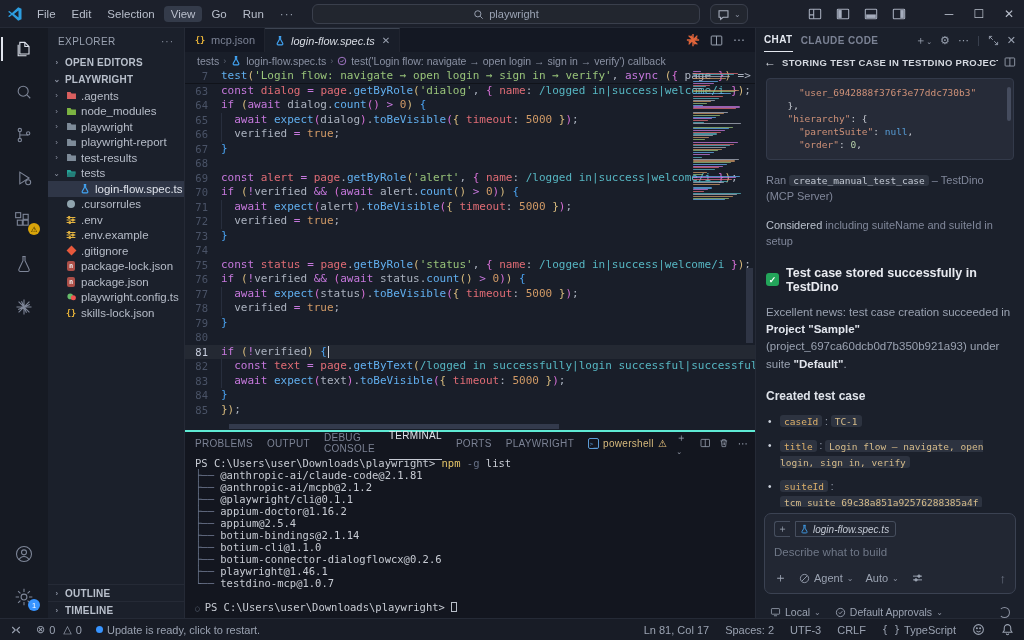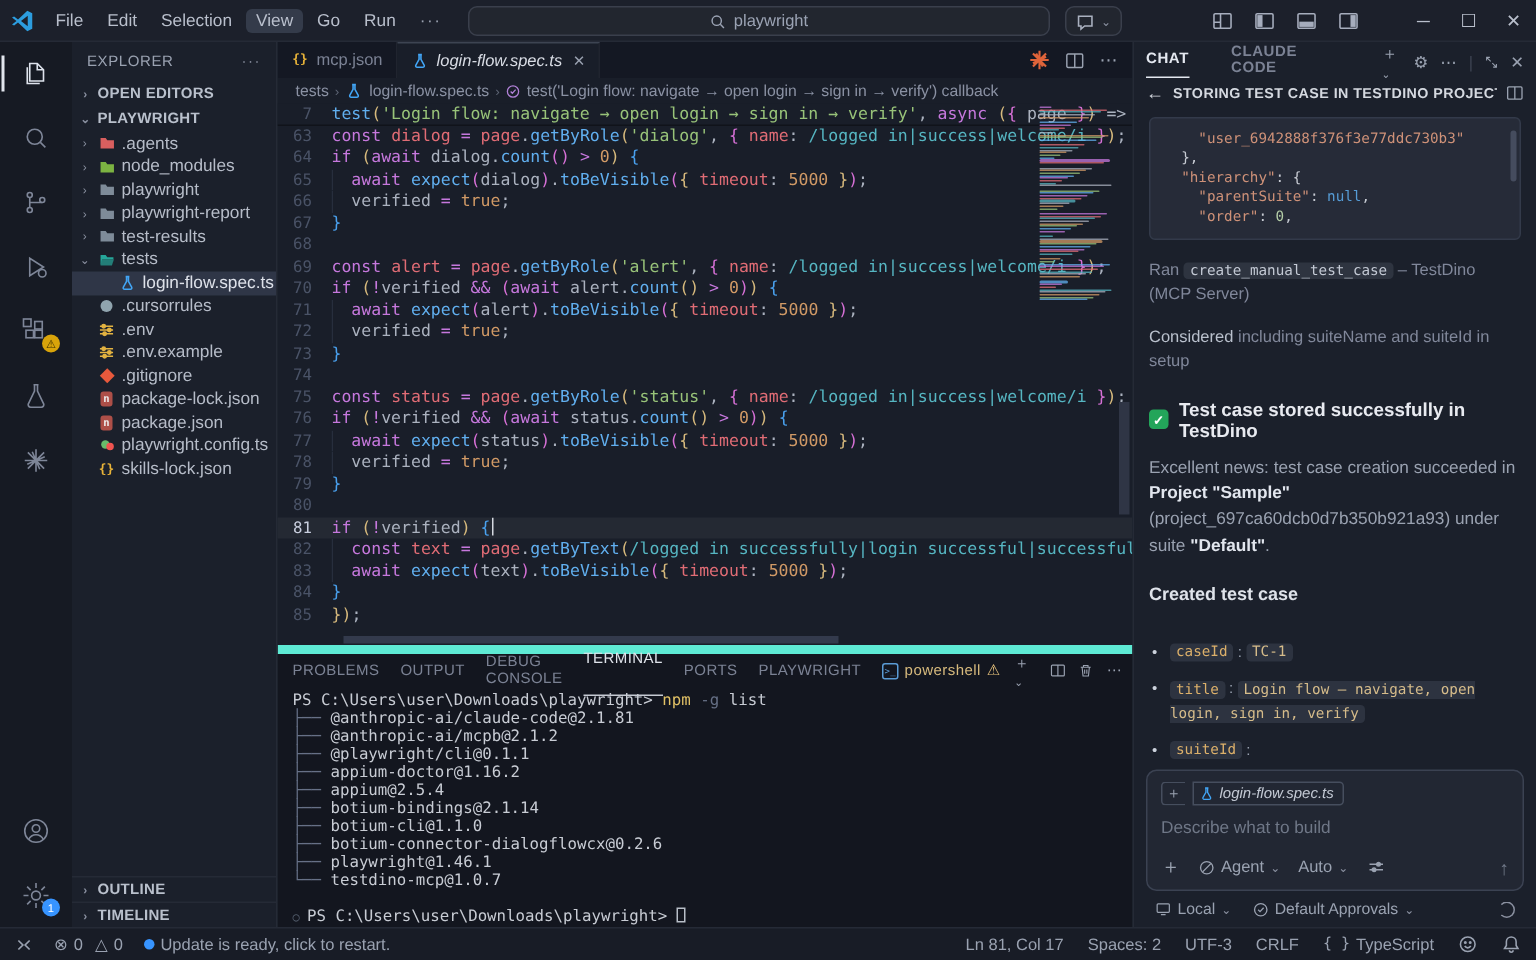--- a/index.html
+++ b/index.html
@@ -80,38 +80,38 @@
   .tk-p{color:#e06c75} .tk-pl{color:#abb2bf} .tk-r{color:#56b6c2} .tk-d{color:#e06c75}
   .tk-bg{color:#d7ba7d} .tk-bp{color:#d670d6} .tk-bb{color:#4aa2f0}
   .tk-g{display:inline-block; width:2ch; border-left:1px solid #272e3d; }
   .cursor-caret { display:inline-block; width:1.5px; height:12px; background:#d4d8e0; vertical-align:middle; margin-left:1px; }
   .minimap { position:absolute; right:14px; top:0; width:52px; height:140px; padding:2px 4px; }
   .minimap div { height:1.1px; margin-bottom:.6px; border-radius:1px; opacity:.75; }
   .vscroll { position:absolute; right:2px; top:55%; width:7px; height:21%; background:#2f3545; }
   .hscroll { position:absolute; left:44px; bottom:1px; width:330px; height:5px; background:#333a4c; }
 
   
-  .panel { height:188px; background:#13161f; border-top:6px solid #5eead4; display:flex; flex-direction:column; }
+  .panel { height:188px; background:#13161f; border-top:2px solid #5eead4; display:flex; flex-direction:column; }
   .paneltabs { height:22px; display:flex; align-items:center; padding:0 10px; gap:14px; font-size:10px;
     letter-spacing:.3px; color:#7b8294; }
   .ptab.active { color:#dfe3ea; border-bottom:1px solid #c6cad3; padding-bottom:18px; margin-bottom:-4px; }
   .panel-right { margin-left:auto; display:flex; align-items:center; gap:9px; color:#9aa2b1; }
   .ps-chip { display:flex; align-items:center; gap:4px; font-size:10px; color:#d7ba7d; }
   .ps-box { width:11px; height:11px; border:1px solid #5b9bd5; border-radius:2px; color:#5b9bd5;
     font-size:6px; display:flex; align-items:center; justify-content:center; font-family:"DejaVu Sans Mono",monospace;}
   .warn-glyph { color:#e5c07b; font-size:10px; }
   .panel-sep { color:#3d4452; }
   .termbody { flex:1; padding:3px 0 0 10px; font-family:"DejaVu Sans Mono", monospace; font-size:10.5px; overflow:hidden; }
   .tline { height:12px; line-height:12px; white-space:pre; }
   .t-pl{color:#c8ccd4} .t-dim{color:#667086} .t-y{color:#e2c266} .t-dec{color:#566070;font-size:8px;}
   .term-cursor { display:inline-block; width:6px; height:10px; border:1px solid #b8bec8; vertical-align:-1px; }
 
   
   .chat { width:269px; background:#1b202b; border-left:1px solid #252a36; display:flex; flex-direction:column; position:relative; }
-  .chathead { height:24px; display:flex; align-items:flex-start; padding:0 8px; gap:28px; }
+  .chathead { height:24px; display:flex; align-items:center; padding:0 8px; gap:8px; }
   .chat-tab { font-size:10px; font-weight:bold; letter-spacing:.4px; color:#7b8294; height:100%; display:flex; align-items:center; }
   .chat-tab.active { color:#e4e8f0; border-bottom:1px solid #e4e8f0; }
   .chathead-icons { margin-left:auto; display:flex; gap:8px; align-items:center; color:#9aa2b1; font-size:11px; }
   .chatsub { height:20px; display:flex; align-items:center; gap:6px; padding:0 8px; color:#d5d9e0; }
   .chatsub .title { font-size:9.5px; font-weight:bold; letter-spacing:.3px; white-space:nowrap; overflow:hidden; }
   .chatsub .colicon { margin-left:auto; color:#9aa2b1; }
   .chatscroll { flex:1; overflow:hidden; padding:6px 10px 0 10px; }
   .codeblock { position:relative; background:#262b38; border:1px solid #333a4a; border-radius:4px;
     padding:7px 9px; font-family:"DejaVu Sans Mono",monospace; font-size:9.5px; line-height:13px;
     height:82px; overflow:hidden; white-space:pre; }
@@ -120,40 +120,40 @@
   .msg { font-size:11px; color:#80879a; margin-top:13px; line-height:1.45; }
   .msg .hl { color:#b9c0cc; }
   .msg .code-chip { background:#2e3440; border-radius:3px; padding:0 4px; font-family:"DejaVu Sans Mono",monospace;
     font-size:9.5px; color:#c3c9d4; }
   .success-head { display:flex; align-items:center; gap:7px; margin-top:16px; font-size:12.5px; font-weight:bold; color:#e8eaf0; }
   .checkbox-ic { width:13px; height:13px; background:#23a55a; border-radius:3px; color:#fff; font-size:9px;
     display:flex; align-items:center; justify-content:center; flex:0 0 auto; }
   .para { font-size:11.5px; color:#9aa2b1; margin-top:10px; line-height:1.5; }
   .para b { color:#e2e6ee; }
   .created-head { font-size:12px; font-weight:bold; color:#dfe3ea; margin-top:16px; }
-  .bullets { list-style:none; margin-top:25px; }
+  .bullets { list-style:none; margin-top:11px; }
   .bullets li { margin-bottom:8.5px; font-size:10px; line-height:16px; padding-left:14px; position:relative; }
   .bullets li::before { content:"•"; position:absolute; left:2px; color:#ccd2dc; }
   .chip { background:#2d3340; border-radius:3px; padding:0.5px 4px; font-family:"DejaVu Sans Mono",monospace; font-size:9.5px; }
   .chip.key { color:#dcb06a; }
   .chip.val { color:#d6bc8a; }
   .b-colon { color:#9aa2b1; }
 
   .inputbox { margin:6px 8px 0 8px; border:1px solid #3b4252; border-radius:7px; background:#222733; padding:7px 9px 6px 9px; }
   .chiprow { display:flex; align-items:center; gap:5px; }
   .add-ctx { width:16px; height:16px; border:1px solid #464e5e; border-radius:3px; color:#9aa2b1;
     display:flex; align-items:center; justify-content:center; font-size:10px; border-right:none; border-radius:3px 0 0 3px;}
   .filechip { display:flex; align-items:center; gap:4px; border:1px solid #464e5e; border-radius:0 3px 3px 0;
     padding:1px 6px 1px 4px; font-size:10px; font-style:italic; color:#c3c9d4; height:16px; }
   .placeholder { margin-top:9px; font-size:11.5px; color:#6f7787; }
   .inputctrl { margin-top:11px; display:flex; align-items:center; gap:12px; color:#9aa2b1; font-size:11px; }
   .ictl { display:flex; align-items:center; gap:4px; }
   .ictl .cd { font-size:8px; color:#8a90a0; }
   .send { margin-left:auto; color:#6f7787; font-size:13px; }
-  .modelrow { height:24px; display:flex; align-items:center; gap:14px; padding:0 14px; color:#9aa2b1; font-size:10.5px; }
+  .modelrow { height:24px; display:flex; align-items:flex-end; gap:14px; padding:0 14px; color:#9aa2b1; font-size:10.5px; }
   .spinner { margin-left:auto; width:11px; height:11px; border-radius:50%; border:1.5px solid #8a90a0; border-left-color:transparent; }
 
   
   .statusbar { position:absolute; left:0; bottom:0; width:1024px; height:22px; background:#181c26;
     border-top:1px solid #252a36; display:flex; align-items:center; padding:0 10px; font-size:11px; color:#9aa2b1; z-index:30; }
   .sb-item { display:flex; align-items:center; gap:4px; margin-right:14px; }
   .sb-right { margin-left:auto; display:flex; align-items:center; gap:0; }
   .sb-right .sb-item { margin:0 0 0 16px; }
   .upd-dot { width:7px; height:7px; border-radius:50%; background:#3794ff; }
   svg.ic { display:block; }

